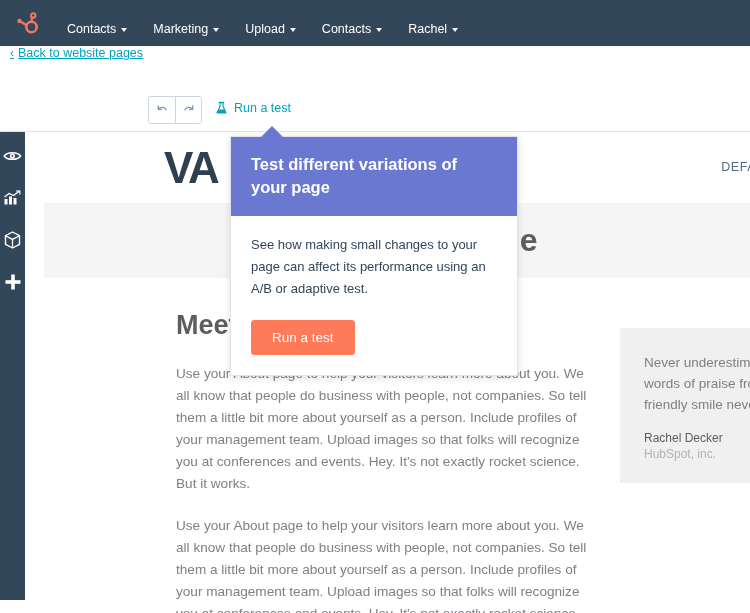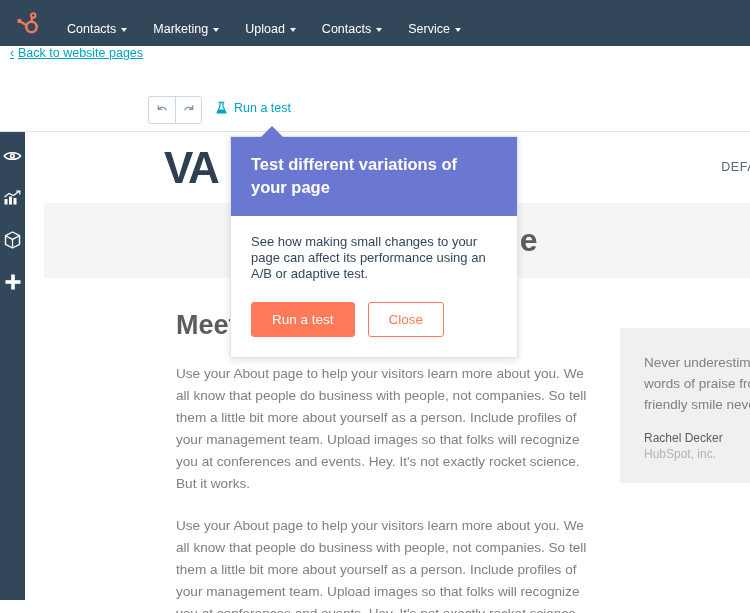--- a/index.html
+++ b/index.html
@@ -177,21 +177,21 @@
     border-right: 11px solid transparent;
     border-bottom: 11px solid #6a78d1;
   }
   .pop-head {
     background: #6a78d1; color: #ffffff;
     padding: 16px 20px 17px 20px;
     font-size: 16.5px; font-weight: bold; line-height: 23px;
   }
   .pop-body { padding: 18px 20px 20px 20px; }
   .pop-text {
-    font-size: 13px; line-height: 16px; color: #33475b;
+    font-size: 13px; line-height: 22px; color: #33475b;
     margin-bottom: 20px;
   }
   .pop-actions { display: flex; gap: 13px; }
   .btn {
     font-size: 13.5px; padding: 9px 20px;
     border-radius: 3px; cursor: pointer;
     border: 1px solid transparent; white-space: nowrap;
   }
   .btn-primary { background: #ff7a59; color: #ffffff; border-color: #ff7a59; }
   .btn-secondary { background: #ffffff; color: #ff7a59; border-color: #ff7a59; }
@@ -222,21 +222,21 @@
       </div>
       <div class="nav-item">
         <span>Upload</span>
         <i class="caret-d"></i>
       </div>
       <div class="nav-item">
         <span>Contacts</span>
         <i class="caret-d"></i>
       </div>
       <div class="nav-item">
-        <span>Service</span>
+        <span>Rachel</span>
         <i class="caret-d"></i>
       </div>
     </div>
   </div>
 
   <div class="toolbar"></div>
 
   <div class="back-link">
     <span class="back-chev">‹</span>
     <span>Back to website pages</span>
@@ -327,18 +327,17 @@
     </div>
   </div>
 
   <div class="popover">
     <div class="pop-arrow"></div>
     <div class="pop-head">Test different variations of your page</div>
     <div class="pop-body">
       <div class="pop-text">See how making small changes to your page can affect its performance using an A/B or adaptive test.</div>
       <div class="pop-actions">
         <div class="btn btn-primary">Run a test</div>
-        <div class="btn btn-secondary">Close</div>
       </div>
     </div>
   </div>
 
 </div>
 
 </body></html>

